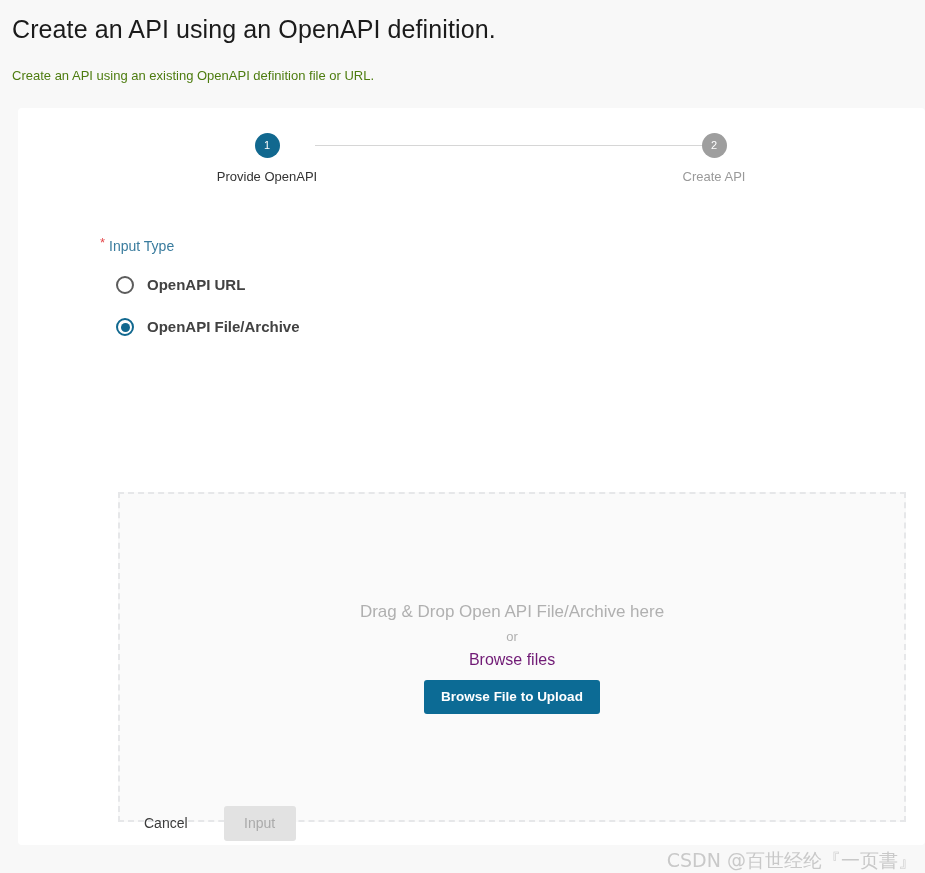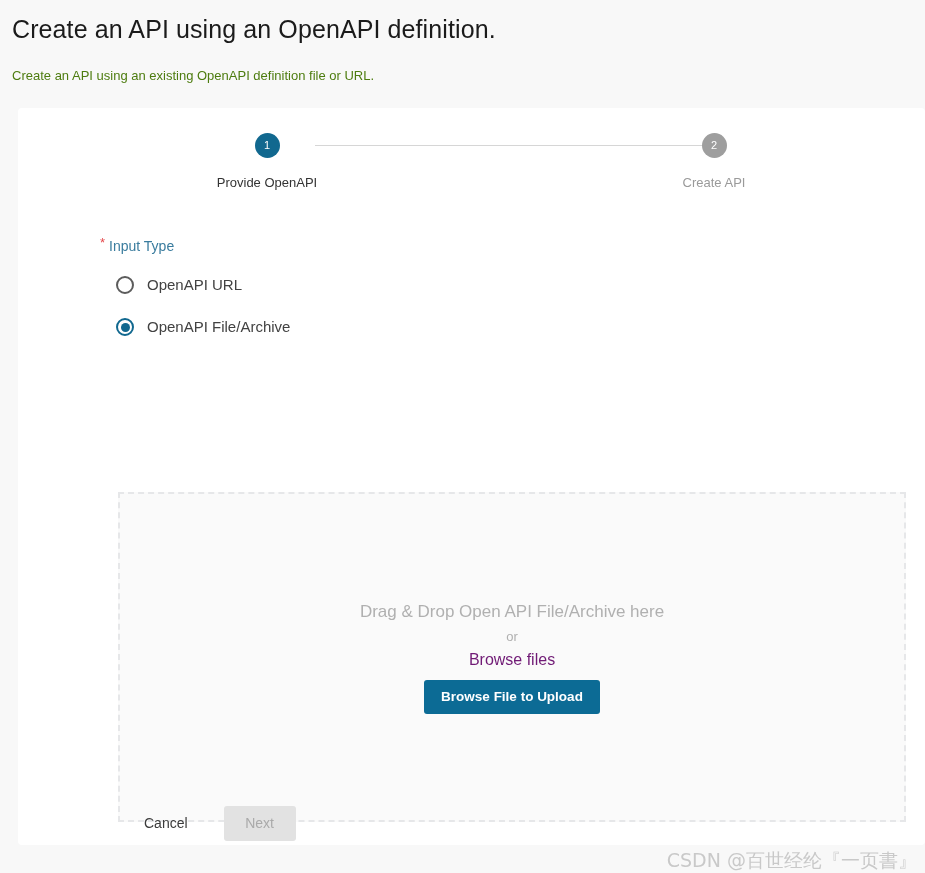--- a/index.html
+++ b/index.html
@@ -79,21 +79,21 @@
     font-size: 11px;
     color: #ffffff;
     font-weight: 400;
     line-height: 1;
     box-sizing: border-box;
   }
   .step-circle.active { background: #11688f; }
   .step-circle.inactive { background: #9e9e9e; }
   .step-label {
     display: block;
-    margin-top: 16px;
+    margin-top: 10px;
     font-size: 13px;
     line-height: 18px;
   }
   .step-label.active { color: #333333; }
   .step-label.inactive { color: #9a9a9a; }
   .step-connector {
     position: absolute;
     left: 297px;
     top: 12px;
     width: 394px;
@@ -117,20 +117,21 @@
     align-items: flex-start;
     gap: 4px;
   }
   .required-star {
     color: #e4484b;
     font-size: 13px;
     line-height: 14px;
   }
   .radio-group {
     margin-top: 4px;
+    font-weight: bold;
   }
   .radio-row {
     display: flex;
     align-items: center;
     height: 42px;
     gap: 13px;
     cursor: pointer;
   }
   .radio-mark {
     width: 18px;
@@ -305,18 +306,18 @@
 
   <div class="dropzone">
     <div class="dz-line1">Drag &amp; Drop Open API File/Archive here</div>
     <div class="dz-line2">or</div>
     <div class="dz-line3">Browse files</div>
     <button class="dz-button">Browse File to Upload</button>
   </div>
 
   <div class="card-footer">
     <button class="btn-cancel">Cancel</button>
-    <button class="btn-next" disabled="">Next</button>
+    <button class="btn-next" disabled="">Input</button>
   </div>
 
 </div>
 
 <div class="watermark">CSDN @百世经纶『一页書』</div>
 
 </body></html>

